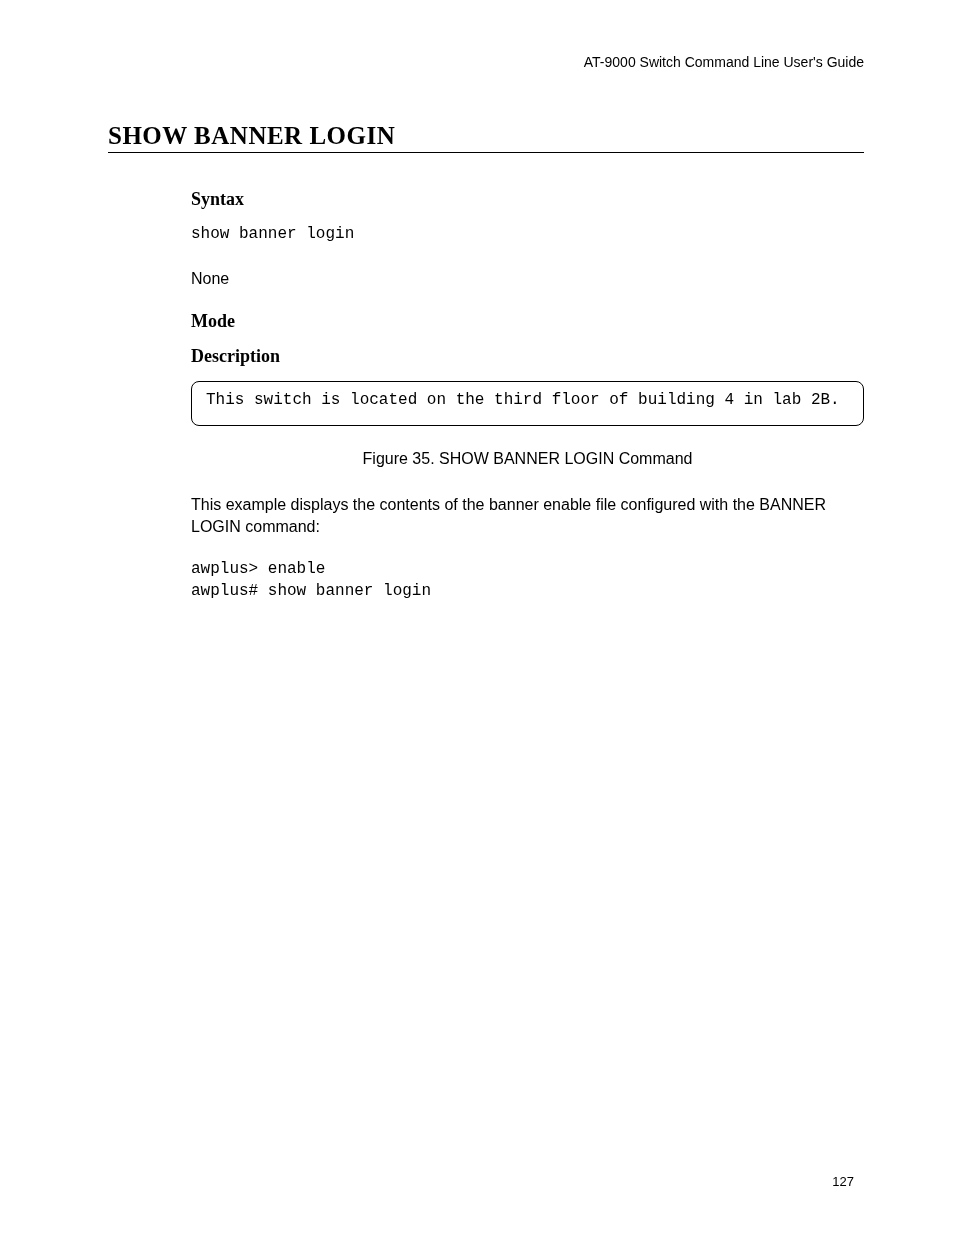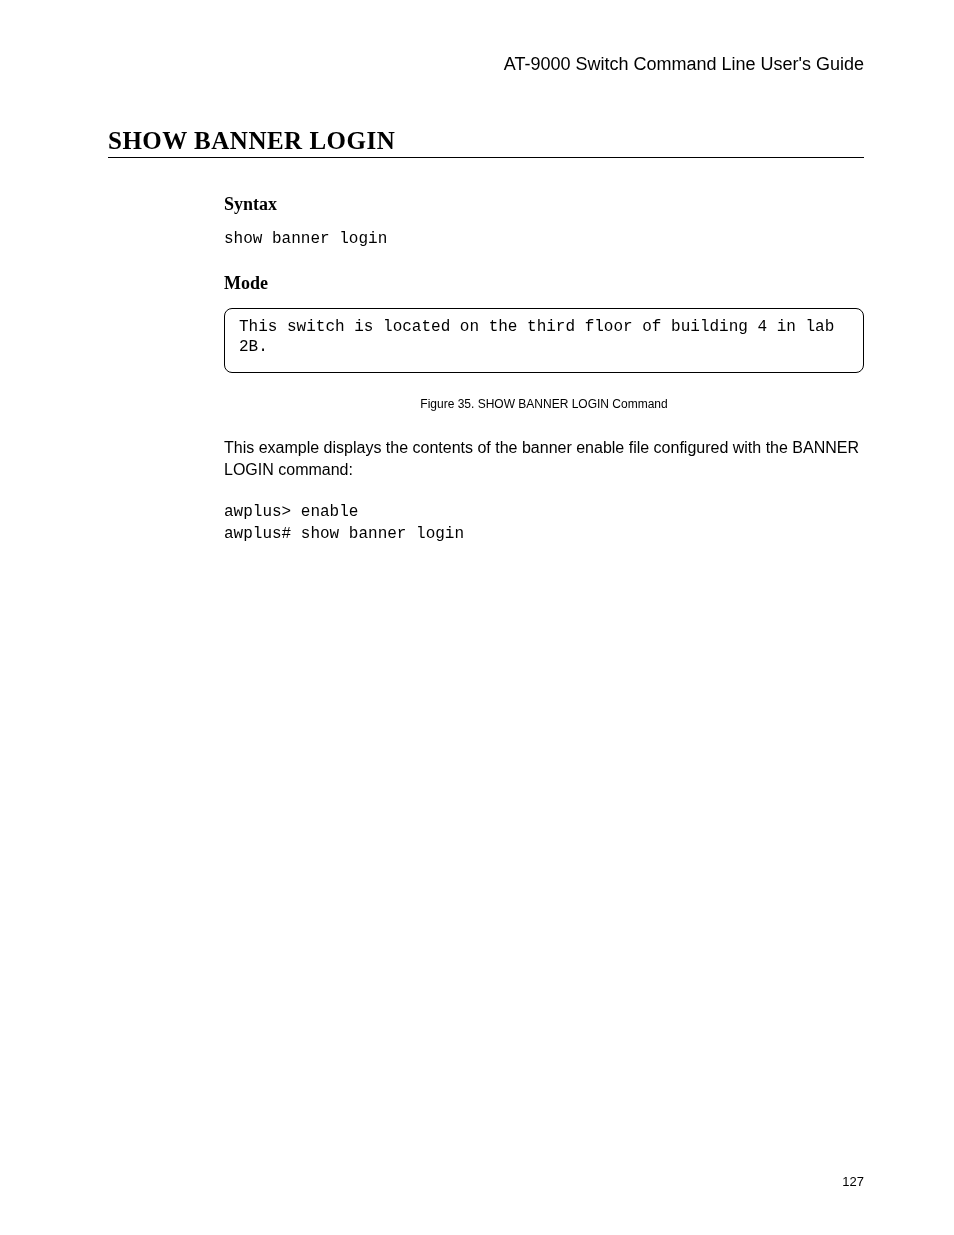--- a/index.html
+++ b/index.html
@@ -14,39 +14,39 @@
     box-sizing: border-box;
   }
   .page {
     padding: 54px 90px 40px 108px;
     box-sizing: border-box;
     height: 100%;
     position: relative;
   }
   .running-header {
     text-align: right;
-    font-size: 18px;
+    font-size: 14px;
     color: #000000;
     margin-bottom: 52px;
     font-family: Arial, Helvetica, sans-serif;
   }
   .section-title {
     font-family: "Times New Roman", Times, serif;
     font-weight: bold;
     font-size: 25px;
     margin: 0 0 2px 0;
     letter-spacing: 0.5px;
   }
   .section-rule {
     border: none;
     border-top: 1.5px solid #000;
     margin: 0 0 36px 0;
   }
   .content-col {
-    margin-left: 116px;
+    margin-left: 83px;
   }
   .subheading {
     font-family: "Times New Roman", Times, serif;
     font-weight: bold;
     font-size: 18px;
     margin: 0 0 14px 0;
   }
   .mono {
     font-family: "Courier New", Courier, monospace;
     font-size: 16px;
@@ -66,49 +66,51 @@
     padding: 8px 14px 14px 14px;
     font-family: "Courier New", Courier, monospace;
     font-size: 16px;
     line-height: 1.3;
     margin: 4px 0 24px 0;
     white-space: pre-wrap;
   }
   .figure-caption {
     text-align: center;
     font-family: Arial, Helvetica, sans-serif;
-    font-size: 12px;
+    font-size: 16px;
     margin: 0 0 26px 0;
   }
   .page-number {
     position: absolute;
     bottom: 46px;
-    right: 90px;
+    right: 100px;
     font-size: 13px;
     font-family: Arial, Helvetica, sans-serif;
   }
 </style>
 </head>
 <body>
 
 <div class="page">
 
   <div class="running-header">AT-9000 Switch Command Line User's Guide</div>
 
   <h1 class="section-title">SHOW BANNER LOGIN</h1>
   <hr class="section-rule">
 
   <div class="content-col">
 
     <div class="subheading">Syntax</div>
     <div class="mono">show banner login</div>
 
+    <div class="body-text">None</div>
 
     <div class="subheading">Mode</div>
 
+    <div class="subheading">Description</div>
 
     <div class="output-box">This switch is located on the third floor of building 4 in lab 2B.</div>
 
     <div class="figure-caption">Figure 35. SHOW BANNER LOGIN Command</div>
 
     <div class="body-text">This example displays the contents of the banner enable file configured with the BANNER LOGIN command:</div>
     <div class="mono">awplus&gt; enable
 awplus# show banner login</div>
 
   </div>

